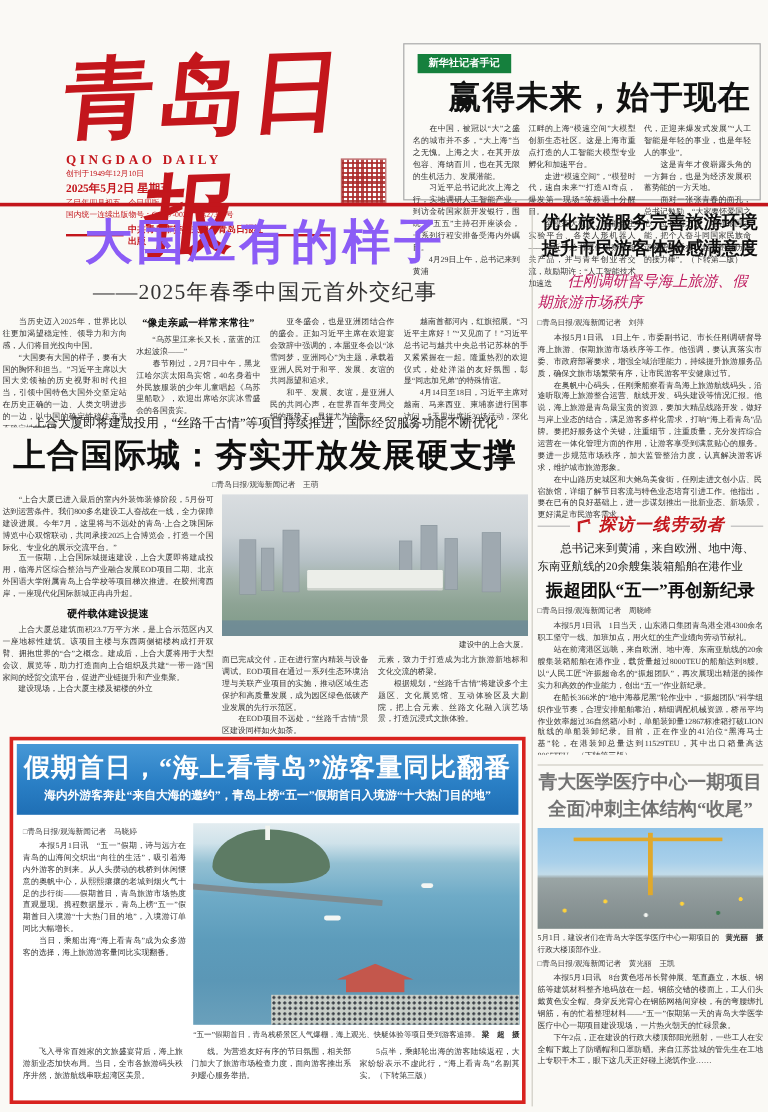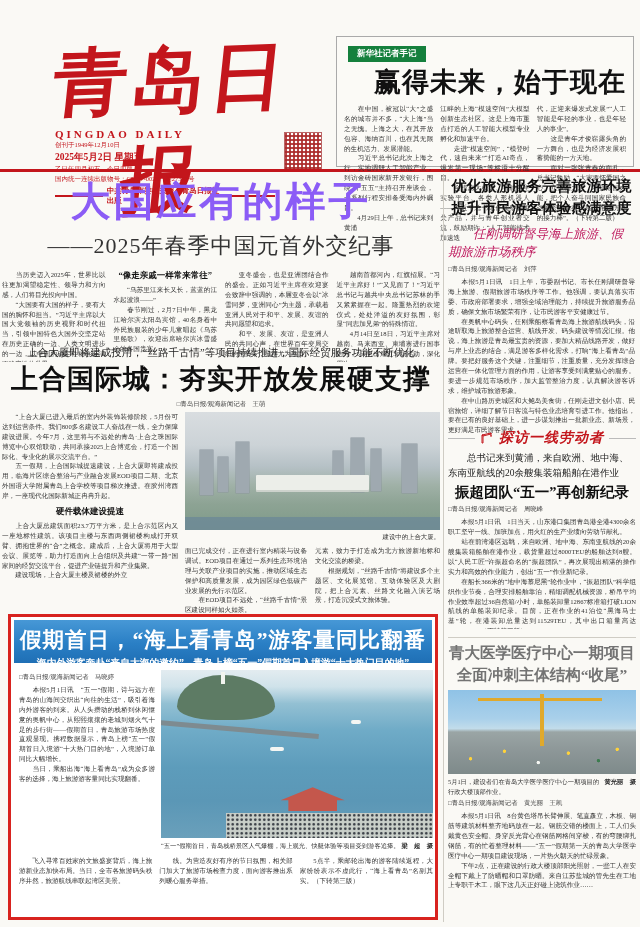--- a/index.html
+++ b/index.html
@@ -25,21 +25,21 @@
   .notebook{position:absolute;left:336px;top:36px;width:298px;height:131px;border:1px solid #aaa;
             background:#fbfaf6;box-sizing:border-box;padding:5px 7px;}
   .nb-tag{display:inline-block;background:#15803d;color:#fff;font-size:8.5px;font-weight:bold;
           padding:2px 9px;margin-left:4px;}
   .nb-title{font-size:27px;font-weight:bold;text-align:right;letter-spacing:1px;color:#111;margin:2px 0 4px;}
   .nb-cols{display:flex;gap:7px;}
   .nb-cols div{flex:1;font-size:6.6px;}
   
   .lead{position:absolute;left:2px;top:174px;width:438px;}
   .lead h1{margin:0;text-align:center;font-size:40px;letter-spacing:3px;color:#8b5cf6;}
-  .lead .sub{text-align:center;font-size:22px;color:#333;margin-top:2px;letter-spacing:1px;}
+  .lead .sub{text-align:center;font-size:18px;color:#333;margin-top:2px;letter-spacing:1px;}
   .lead-cols{display:flex;gap:8px;margin-top:9px;height:92px;overflow:hidden;}
   .lead-cols>div{flex:1;font-size:6.6px;}
   .mini-head{font-weight:bold;font-size:8.5px;text-align:center;margin-bottom:3px;color:#111;white-space:normal;}
   
   .tourism{position:absolute;left:448px;top:176px;width:187px;}
   .tourism h2{margin:0;font-size:15px;text-align:center;color:#0f0f0f;line-height:1.45;}
   .tour-kicker{font-size:12.5px;color:#be185d;margin:5px 0 3px;line-height:1.5;text-indent:2em;font-style:italic;}
   .byline{font-size:6.4px;color:#444;margin:3px 0;}
   .tour-body{font-size:6.6px;height:158px;overflow:hidden;}
   .v-divider{position:absolute;left:443px;top:174px;width:1px;height:748px;background:#cfccc4;}
@@ -81,21 +81,21 @@
                        radial-gradient(circle at 48% 70%,#f4f6f2 0 1.4px,transparent 2px),
                        radial-gradient(circle at 64% 45%,#ffd23a 0 1.4px,transparent 2px),
                        radial-gradient(circle at 80% 65%,#3d7c4f 0 1.4px,transparent 2px),
                        radial-gradient(circle at 90% 35%,#ffd23a 0 1.4px,transparent 2px);}
   .hos-cap{font-size:6.3px;color:#333;margin-top:3px;line-height:1.5;}
   .hos-cap .credit{float:right;font-weight:bold;}
   .hos-body{font-size:6.6px;height:112px;overflow:hidden;}
   
   .holiday{position:absolute;left:8px;top:614px;width:430px;height:306px;border:3px solid #d8231f;
            box-sizing:border-box;background:#fff;}
-  .band{margin:3px;height:43px;background:linear-gradient(180deg,#4798d6 0%,#2a7fc5 55%,#1f6fb5 100%);
+  .band{margin:3px;height:59px;background:linear-gradient(180deg,#4798d6 0%,#2a7fc5 55%,#1f6fb5 100%);
         color:#fff;text-align:center;}
   .band .t{font-size:21.5px;font-weight:bold;padding-top:5px;letter-spacing:1px;}
   .band .s{font-size:9.8px;margin-top:3px;font-weight:bold;}
   .hd-content{position:relative;height:236px;}
   .hd-left{position:absolute;left:8px;top:4px;width:136px;height:168px;overflow:hidden;font-size:6.6px;}
   .photo-sea{position:absolute;left:150px;top:4px;width:272px;height:168px;overflow:hidden;
       background:linear-gradient(180deg,#e3ecf0 0%,#cfe2ea 10%,#93c0d3 20%,#6fabc7 36%,#5d9cbb 58%,#5b97b6 78%,#6aa0bb 100%);}
   .island{position:absolute;left:6%;top:3%;width:36%;height:27%;background:#5d7b64;
       border-radius:46% 54% 40% 40%/70% 70% 30% 30%;}
   .lighthouse{position:absolute;left:22%;top:1%;width:4px;height:12px;background:#f2f4ef;}

